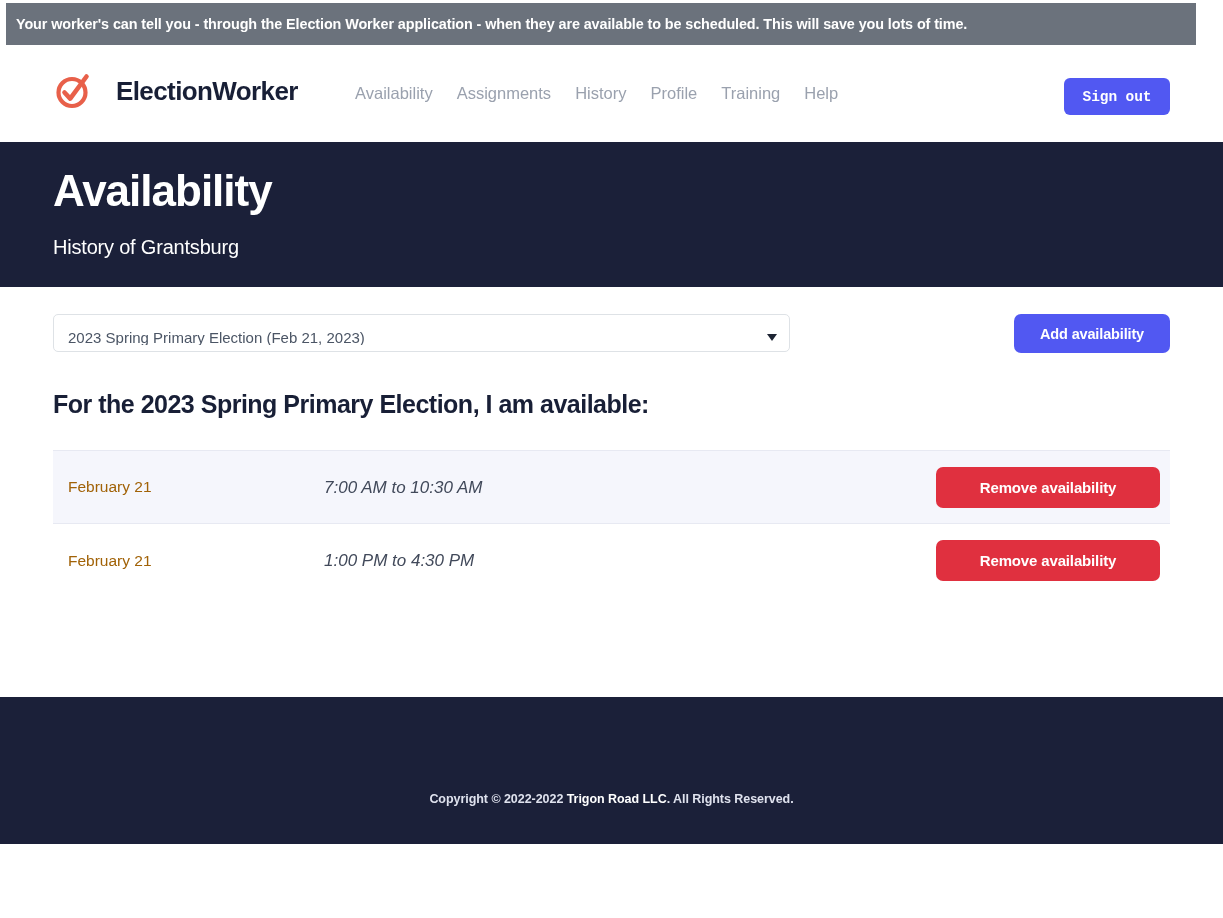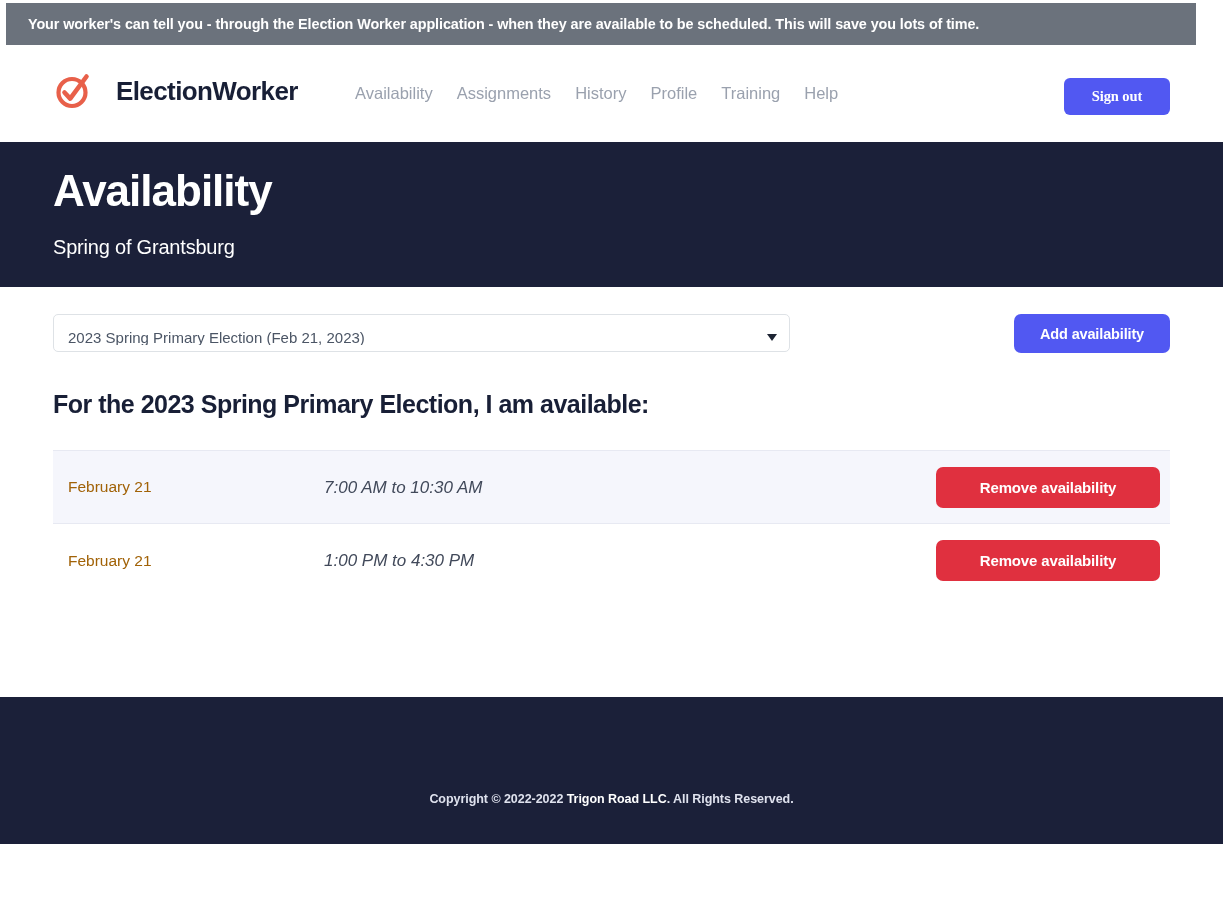--- a/index.html
+++ b/index.html
@@ -23,21 +23,21 @@
   
   .notice-banner {
     position: absolute;
     left: 6px;
     top: 3px;
     width: 1190px;
     height: 42px;
     background: #6b727c;
     display: flex;
     align-items: center;
-    padding-left: 22px;
+    padding-left: 10px;
   }
   .notice-banner-text {
     color: #ffffff;
     font-size: 14.4px;
     font-weight: 600;
     letter-spacing: -0.1px;
     line-height: 1;
     white-space: nowrap;
   }
 
@@ -97,21 +97,21 @@
   .signout-button {
     position: absolute;
     left: 1064px;
     top: 32px;
     width: 106px;
     height: 37px;
     background: #5158f2;
     color: #ffffff;
     border: none;
     border-radius: 6px;
-    font-family: Liberation Serif, serif;
+    font-family: Liberation Mono, monospace;
     font-size: 14.5px;
     font-weight: 700;
     letter-spacing: -0.1px;
     cursor: pointer;
   }
 
   
   .hero {
     position: absolute;
     left: 0;
@@ -313,21 +313,21 @@
       <a class="nav-link" href="#">Profile</a>
       <a class="nav-link" href="#">Training</a>
       <a class="nav-link" href="#">Help</a>
     </nav>
 
     <button class="signout-button">Sign out</button>
   </div>
 
   <div class="hero">
     <div class="hero-title">Availability</div>
-    <div class="hero-subtitle">Spring of Grantsburg</div>
+    <div class="hero-subtitle">History of Grantsburg</div>
   </div>
 
   <div class="content">
 
     <div class="election-select">
       <span class="election-select-value">2023 Spring Primary Election (Feb 21, 2023)</span>
       <span class="select-caret"></span>
     </div>
 
     <button class="add-availability-button">Add availability</button>

